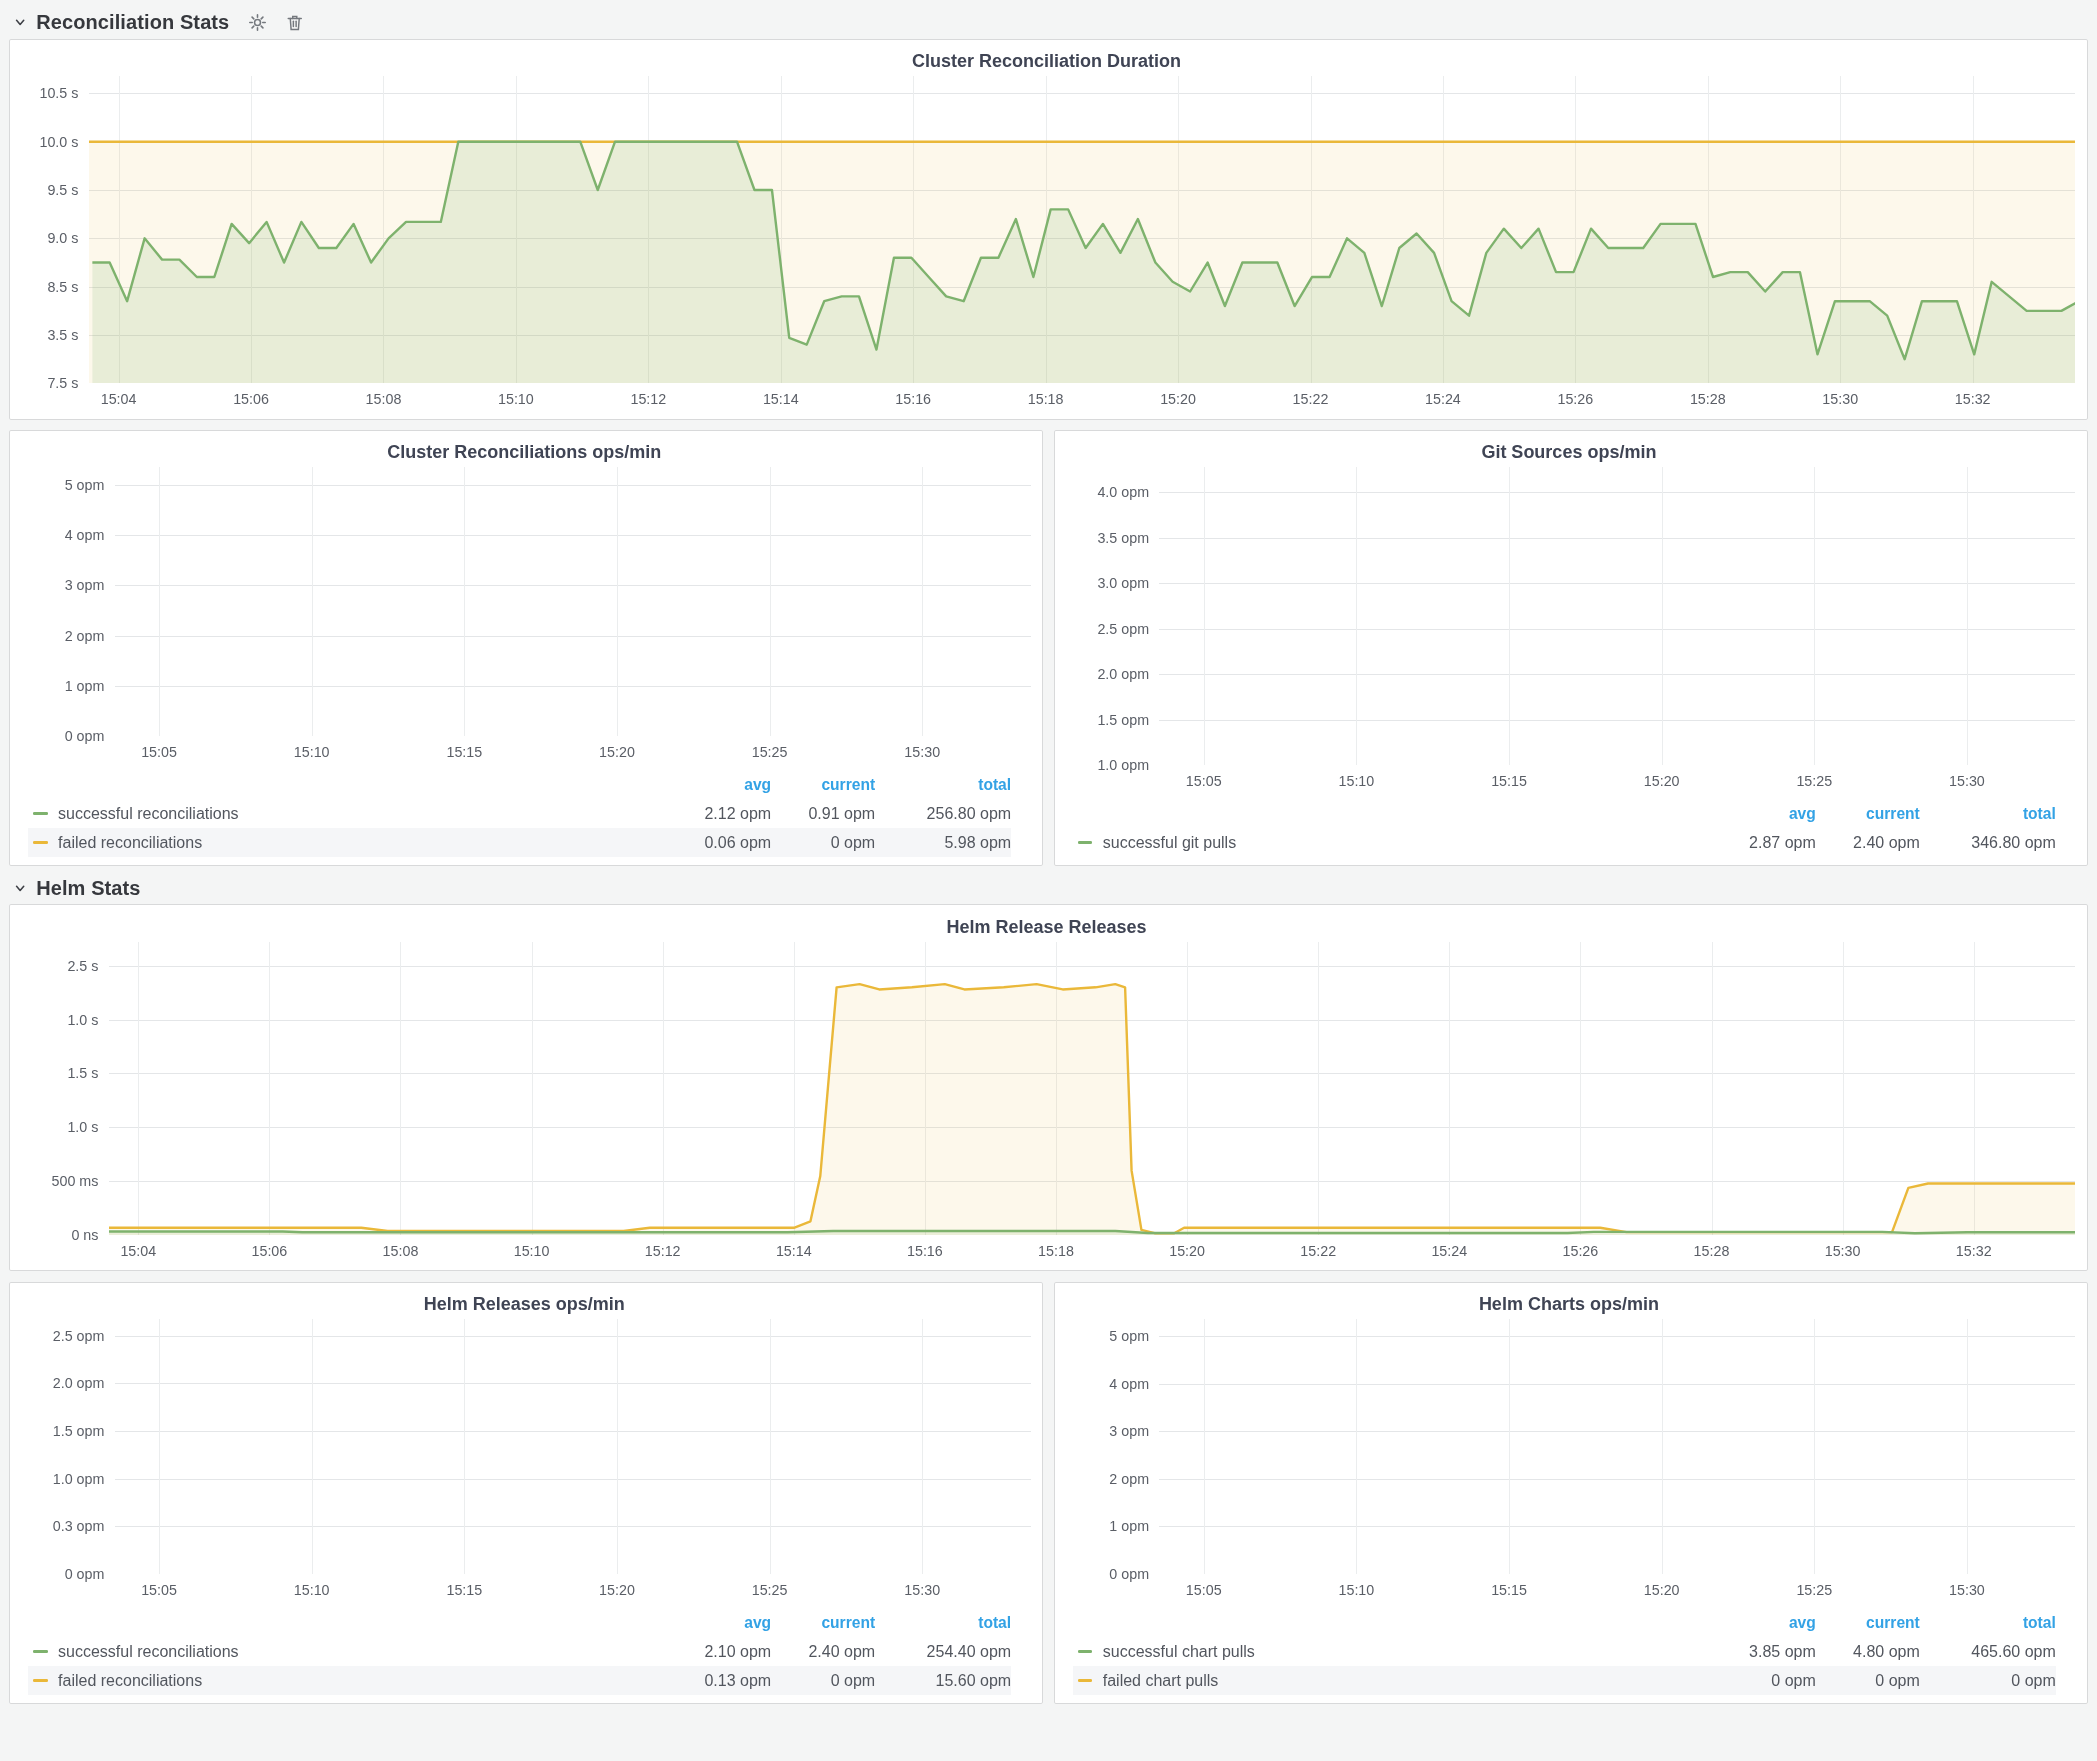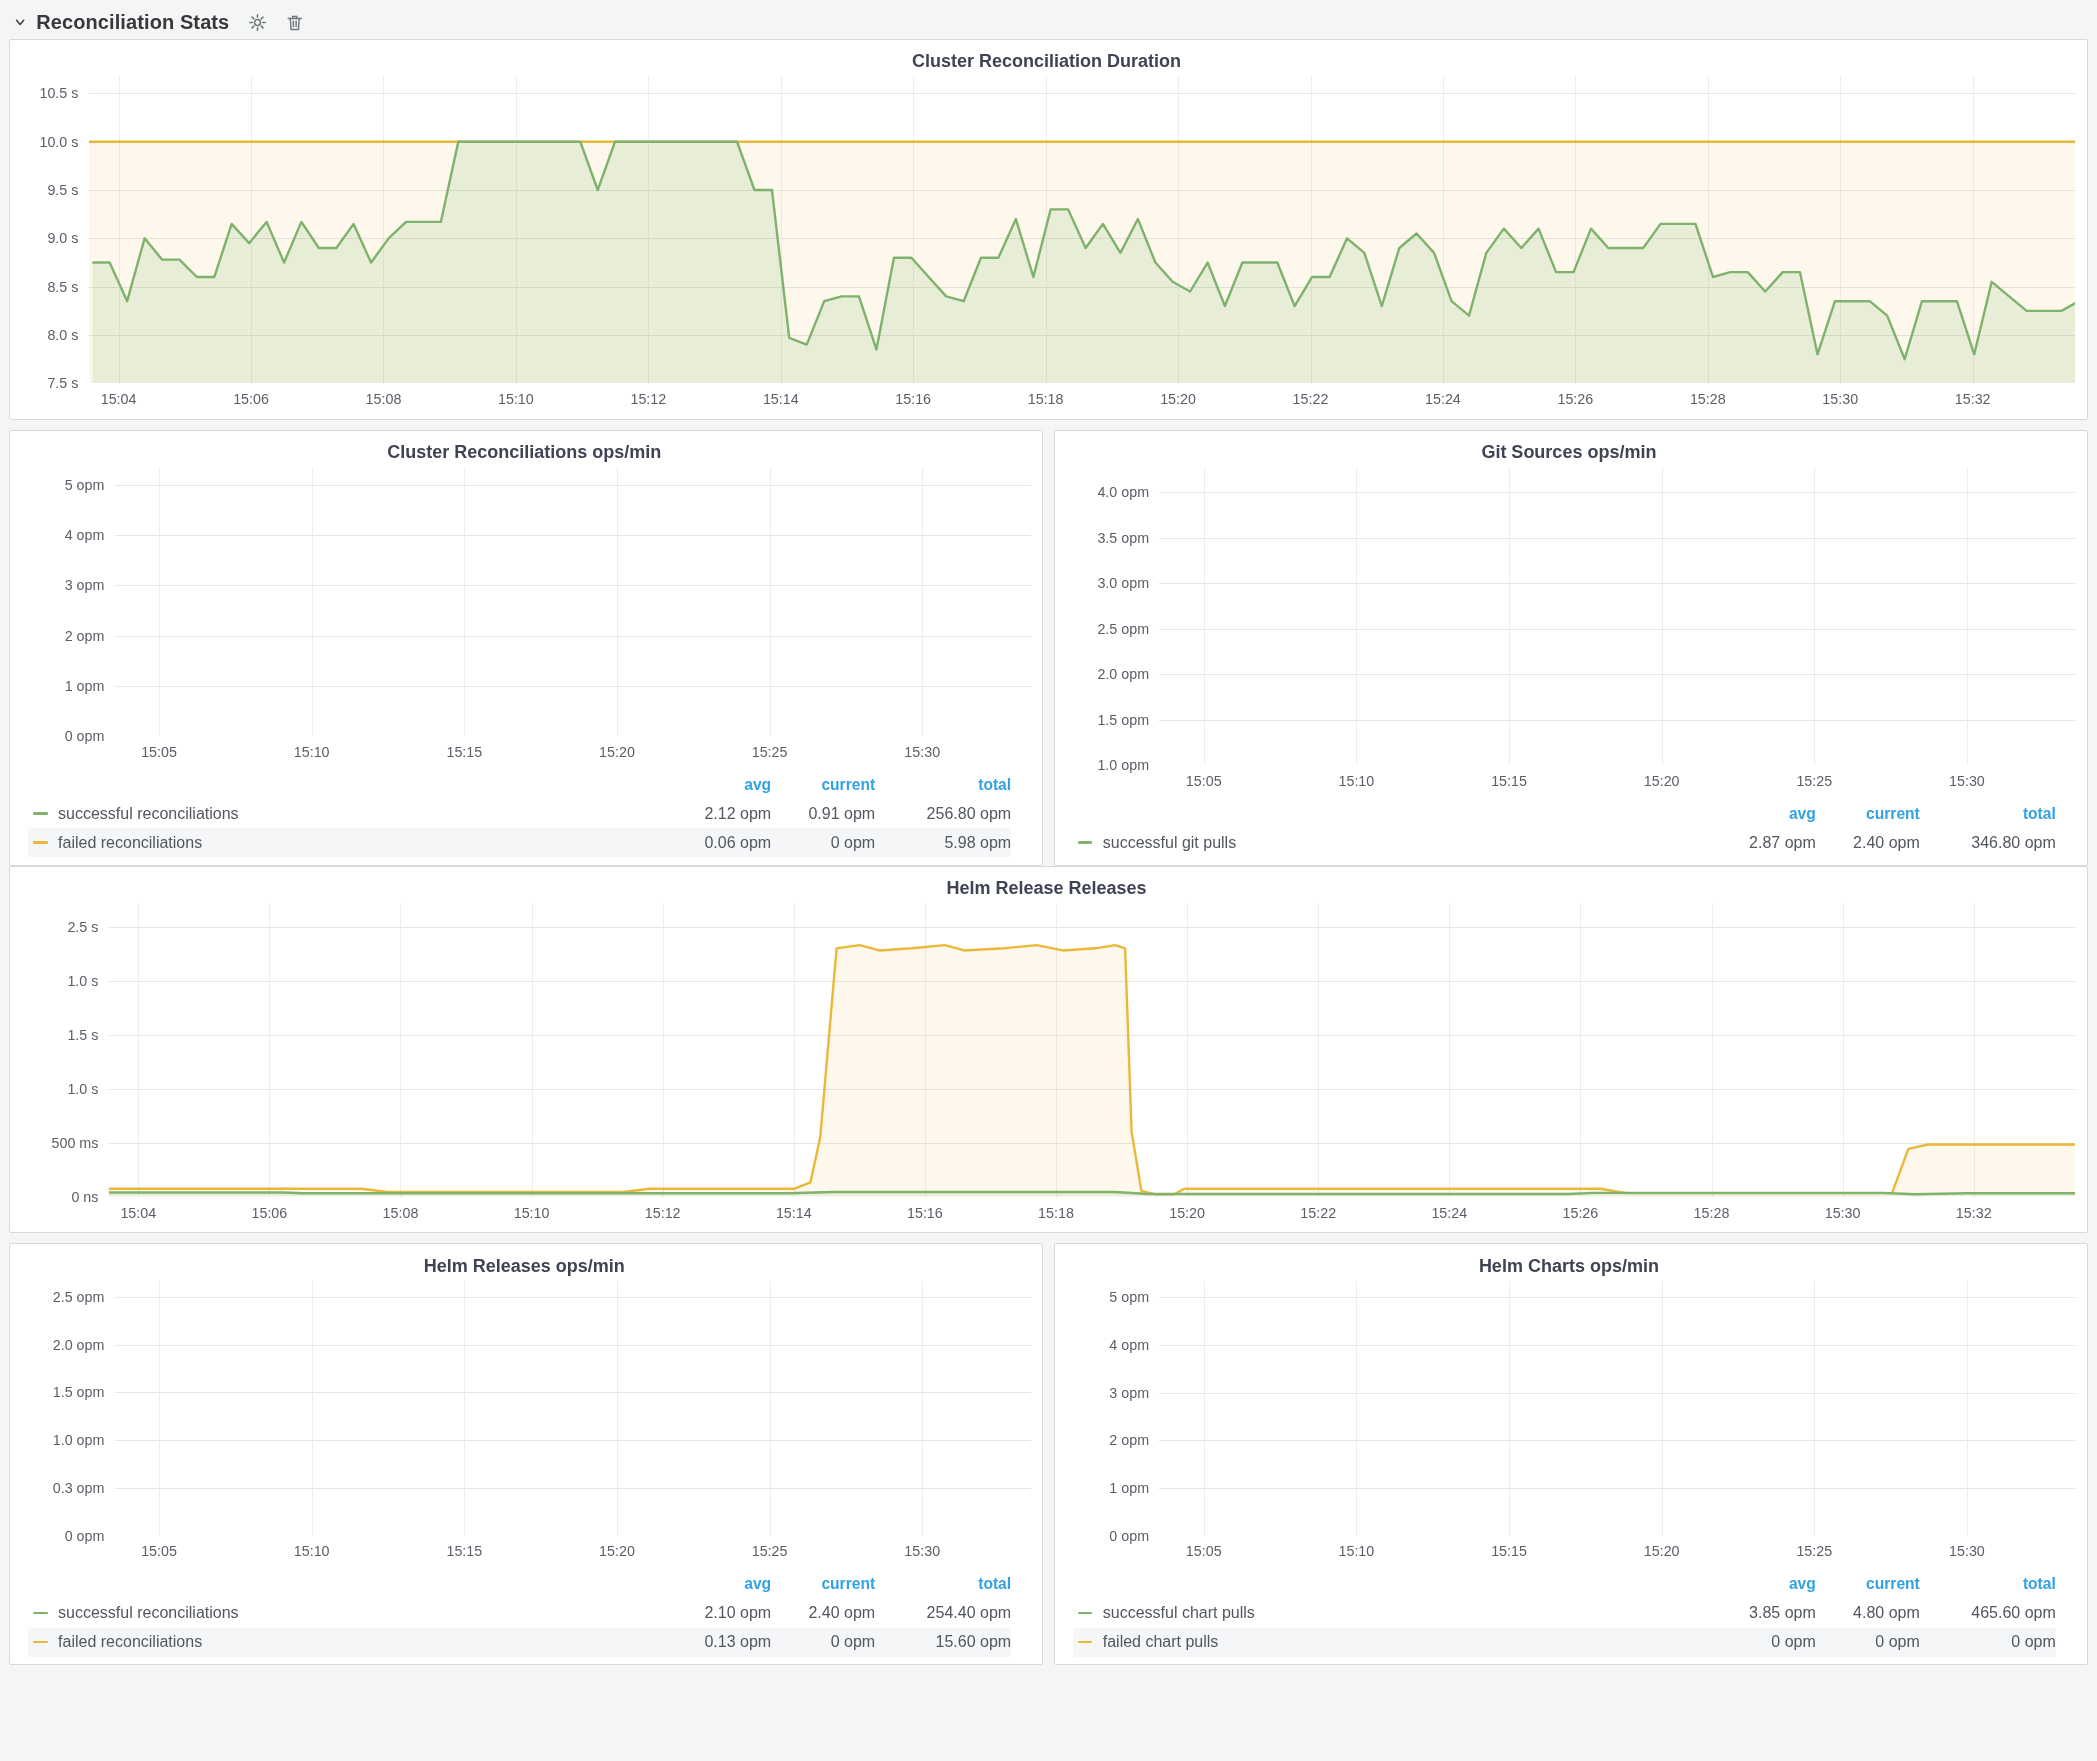--- a/index.html
+++ b/index.html
@@ -108,21 +108,21 @@
             <polygon points="1.7,242.8 10.4,242.8 19.2,293.1 28.0,211.3 36.8,239.0 45.5,239.0 54.3,261.6 63.1,261.6 71.8,192.5 80.6,217.6 89.4,189.9 98.2,242.8 106.9,189.9 115.7,223.9 124.5,223.9 133.2,192.5 142.0,242.8 150.8,211.3 159.6,189.9 168.3,189.9 177.1,189.9 185.9,85.5 194.7,85.5 203.4,85.5 212.2,85.5 221.0,85.5 229.7,85.5 238.5,85.5 247.3,85.5 256.1,148.4 264.8,85.5 273.6,85.5 282.4,85.5 291.1,85.5 299.9,85.5 308.7,85.5 317.5,85.5 326.2,85.5 335.0,148.4 343.8,148.4 352.5,340.9 361.3,349.7 370.1,293.1 378.9,286.8 387.6,286.8 396.4,356.0 405.2,236.5 414.0,236.5 422.7,261.6 431.5,286.8 440.3,293.1 449.0,236.5 457.8,236.5 466.6,186.2 475.4,261.6 484.1,173.6 492.9,173.6 501.7,223.9 510.4,192.5 519.2,230.2 528.0,186.2 536.8,242.8 545.5,267.9 554.3,280.5 563.1,242.8 571.8,299.4 580.6,242.8 589.4,242.8 598.2,242.8 606.9,299.4 615.7,261.6 624.5,261.6 633.3,211.3 642.0,230.2 650.8,299.4 659.6,223.9 668.3,205.0 677.1,230.2 685.9,293.1 694.7,311.9 703.4,230.2 712.2,198.7 721.0,223.9 729.7,198.7 738.5,255.3 747.3,255.3 756.1,198.7 764.8,223.9 773.6,223.9 782.4,223.9 791.1,192.5 799.9,192.5 808.7,192.5 817.5,261.6 826.2,255.3 835.0,255.3 843.8,280.5 852.6,255.3 861.3,255.3 870.1,362.3 878.9,293.1 887.6,293.1 896.4,293.1 905.2,311.9 914.0,368.6 922.7,293.1 931.5,293.1 940.3,293.1 949.0,362.3 957.8,267.9 966.6,286.8 975.4,305.7 984.1,305.7 992.9,305.7 1001.7,293.1 1001.7,400 1.7,400" fill="rgba(126,178,109,0.16)" stroke="none"></polygon>
             <polyline points="1.7,242.8 10.4,242.8 19.2,293.1 28.0,211.3 36.8,239.0 45.5,239.0 54.3,261.6 63.1,261.6 71.8,192.5 80.6,217.6 89.4,189.9 98.2,242.8 106.9,189.9 115.7,223.9 124.5,223.9 133.2,192.5 142.0,242.8 150.8,211.3 159.6,189.9 168.3,189.9 177.1,189.9 185.9,85.5 194.7,85.5 203.4,85.5 212.2,85.5 221.0,85.5 229.7,85.5 238.5,85.5 247.3,85.5 256.1,148.4 264.8,85.5 273.6,85.5 282.4,85.5 291.1,85.5 299.9,85.5 308.7,85.5 317.5,85.5 326.2,85.5 335.0,148.4 343.8,148.4 352.5,340.9 361.3,349.7 370.1,293.1 378.9,286.8 387.6,286.8 396.4,356.0 405.2,236.5 414.0,236.5 422.7,261.6 431.5,286.8 440.3,293.1 449.0,236.5 457.8,236.5 466.6,186.2 475.4,261.6 484.1,173.6 492.9,173.6 501.7,223.9 510.4,192.5 519.2,230.2 528.0,186.2 536.8,242.8 545.5,267.9 554.3,280.5 563.1,242.8 571.8,299.4 580.6,242.8 589.4,242.8 598.2,242.8 606.9,299.4 615.7,261.6 624.5,261.6 633.3,211.3 642.0,230.2 650.8,299.4 659.6,223.9 668.3,205.0 677.1,230.2 685.9,293.1 694.7,311.9 703.4,230.2 712.2,198.7 721.0,223.9 729.7,198.7 738.5,255.3 747.3,255.3 756.1,198.7 764.8,223.9 773.6,223.9 782.4,223.9 791.1,192.5 799.9,192.5 808.7,192.5 817.5,261.6 826.2,255.3 835.0,255.3 843.8,280.5 852.6,255.3 861.3,255.3 870.1,362.3 878.9,293.1 887.6,293.1 896.4,293.1 905.2,311.9 914.0,368.6 922.7,293.1 931.5,293.1 940.3,293.1 949.0,362.3 957.8,267.9 966.6,286.8 975.4,305.7 984.1,305.7 992.9,305.7 1001.7,293.1" fill="none" stroke="#7EB26D" stroke-width="2.4" vector-effect="non-scaling-stroke" stroke-linejoin="round"></polyline>
           </svg>
         </div>
         <div class="ylabels">
           <span style="top: 5.66038%;">10.5 s</span>
           <span style="top: 21.3836%;">10.0 s</span>
           <span style="top: 37.1069%;">9.5 s</span>
           <span style="top: 52.8302%;">9.0 s</span>
           <span style="top: 68.5535%;">8.5 s</span>
-          <span style="top: 84.2767%;">8.0 s</span>
+          <span style="top: 84.2767%;">3.5 s</span>
           <span style="top: 100%;">7.5 s</span>
         </div>
         <div class="xlabels">
           <span style="left: 1.5%;">15:04</span>
           <span style="left: 8.16667%;">15:06</span>
           <span style="left: 14.8333%;">15:08</span>
           <span style="left: 21.5%;">15:10</span>
           <span style="left: 28.1667%;">15:12</span>
           <span style="left: 34.8333%;">15:14</span>
           <span style="left: 41.5%;">15:16</span>
@@ -776,20 +776,28 @@
               <span>successful git pulls</span>
             </div>
             <div class="lval">2.87 opm</div>
             <div class="lval">2.40 opm</div>
             <div class="lval">346.80 opm</div>
           </div>
         </div>
     </section>
   </div>
 
+  <div class="sec-header" style="margin-top:6.5px;">
+    <span class="chev">
+      <svg width="14.3" height="14.3" viewBox="0 0 24 24">
+          <polyline points="6,9 12,16 18,9" fill="none" stroke="#3e4046" stroke-width="2.6" stroke-linecap="round" stroke-linejoin="round"></polyline>
+        </svg>
+    </span>
+    <span class="sec-title">Helm Stats</span>
+  </div>
 
   <section class="panel" style="height:367px;">
     <div class="panel-title">Helm Release Releases</div>
     <div class="chart g140">
         <div class="plot">
           <div class="hgrid" style="top: 8.08824%;"></div>
           <div class="hgrid" style="top: 26.4706%;"></div>
           <div class="hgrid" style="top: 44.8529%;"></div>
           <div class="hgrid" style="top: 63.2353%;"></div>
           <div class="hgrid" style="top: 81.6176%;"></div>

